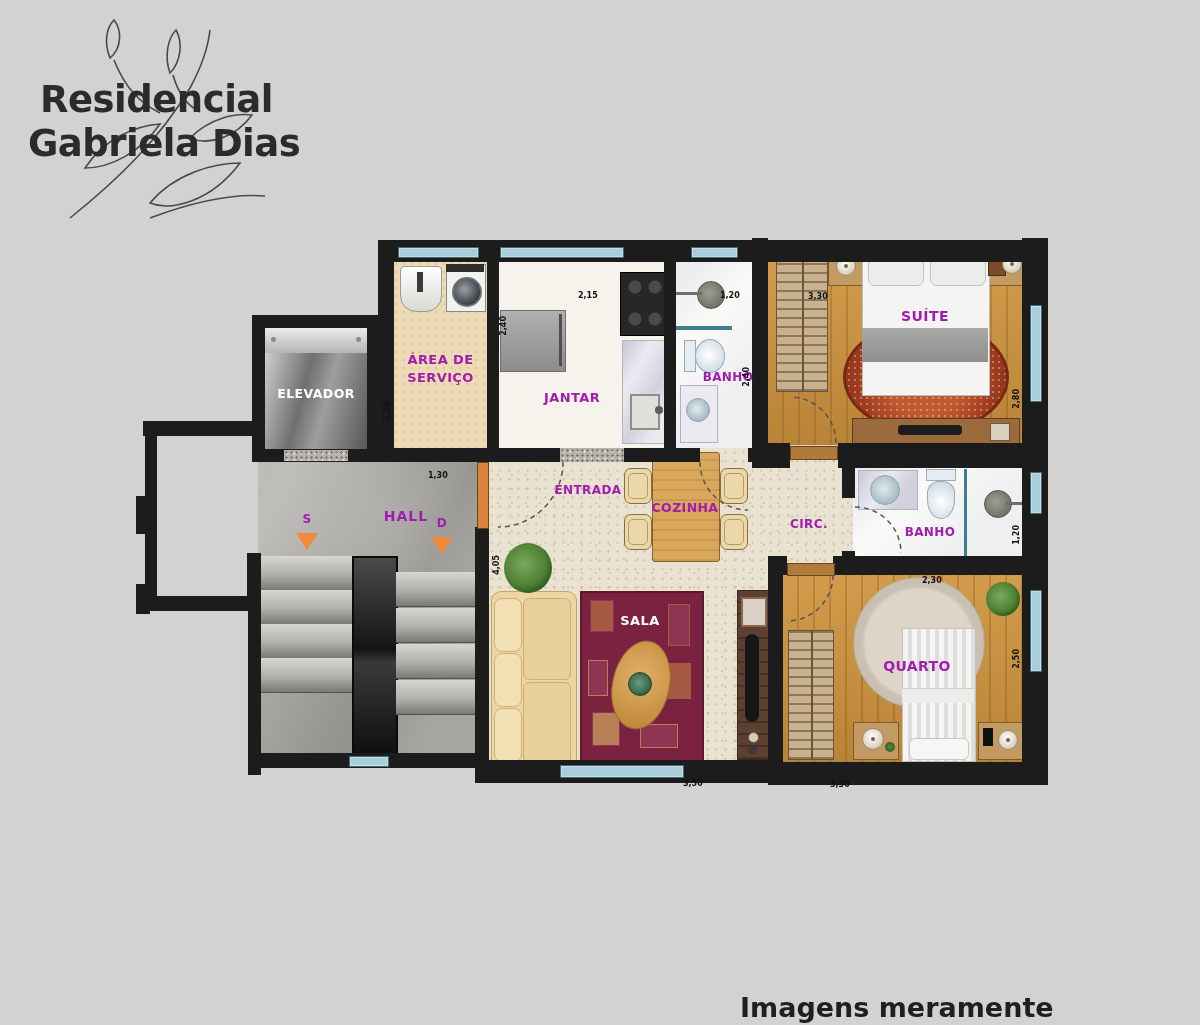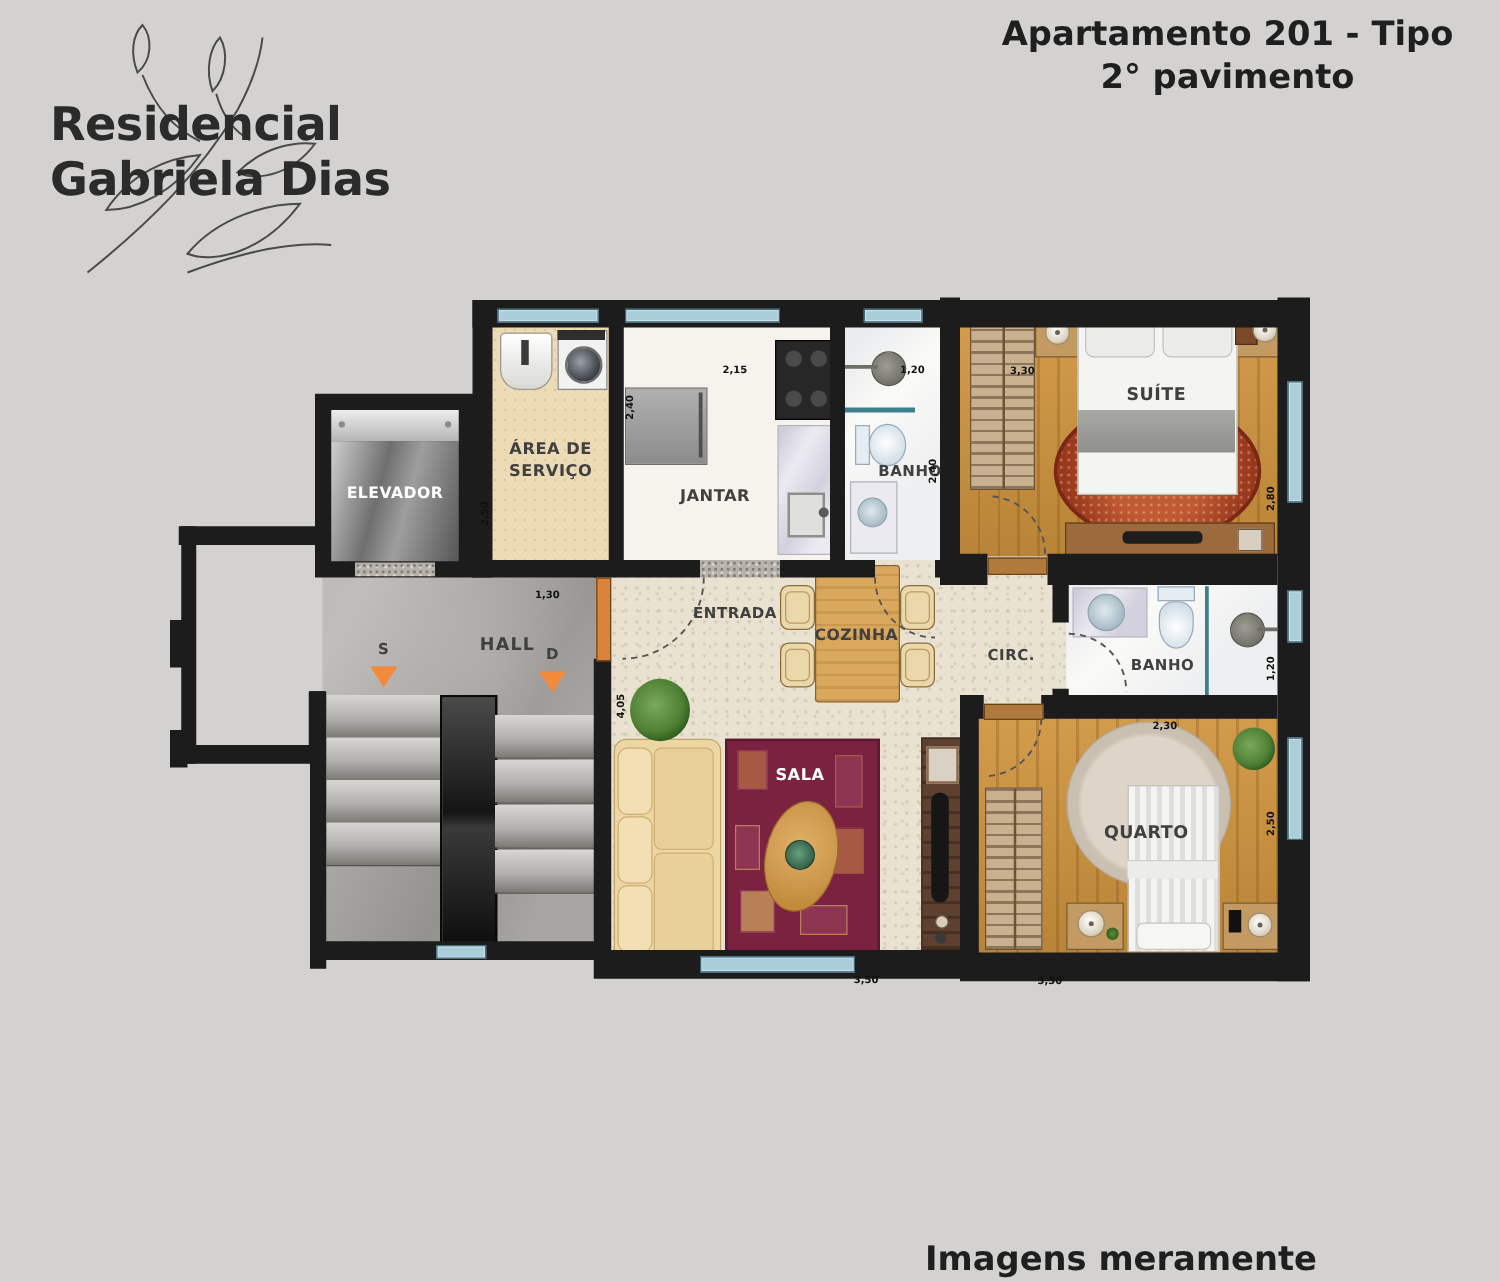--- a/index.html
+++ b/index.html
@@ -30,21 +30,21 @@
   .f-bath{background-color:#fafaf7;
       background-image:linear-gradient(135deg,rgba(190,195,215,.25) 10%,transparent 35%,rgba(190,195,215,.2) 70%);}
   .f-trav{background-color:#e9e2d0;
       background-image:radial-gradient(rgba(168,155,128,.35) 1px,transparent 1.4px),
                        radial-gradient(rgba(150,135,105,.28) 1px,transparent 1.3px);
       background-size:9px 9px,14px 14px; background-position:0 0,4px 6px;}
   .f-concrete{background-color:#a8a6a2;
       background-image:linear-gradient(115deg,rgba(255,255,255,.25) 10%,transparent 32%,rgba(0,0,0,.12) 60%,transparent 82%),
                        radial-gradient(circle at 60% 25%,rgba(255,255,255,.2),transparent 55%);}
   
-  .lbl{position:absolute; font-weight:bold; color:#404040; font-size:13px;
+  .lbl{position:absolute; font-weight:bold; color:#a21caf; font-size:13px;
        letter-spacing:.4px; white-space:nowrap; text-align:center; z-index:60;}
   .lbl.white{color:#fff;}
   .dim{position:absolute; font-weight:bold; color:#111; font-size:8px;
        white-space:nowrap; z-index:60;margin-top:29px;}
   .dim.v{writing-mode:vertical-rl; transform:rotate(180deg);}
   
   .furn{position:absolute; z-index:20;}
   .step{position:absolute; left:0; width:100%; height:34px;
        background:linear-gradient(180deg,#d8d6d2 0%,#b2b0ad 55%,#7b7974 100%);
        border-bottom:1px solid #54524e; z-index:21;}
@@ -86,24 +86,22 @@
       <path d="M 150 190 C 175 160 215 150 240 150 C 210 190 170 198 150 190 Z" transform="translate(-30 -5)"></path>
       <path d="M 160 120 C 180 100 205 95 222 97 C 205 120 178 128 160 120 Z"></path>
       <path d="M 80 40 C 74 25 76 10 84 2 C 92 12 92 30 80 40 Z"></path>
       <path d="M 84 42 C 95 70 110 85 130 95"></path>
       <path d="M 140 55 C 134 38 138 20 146 12 C 153 24 151 44 140 55 Z"></path>
       <path d="M 143 57 C 148 75 158 88 170 94"></path>
       <path d="M 120 200 C 160 185 200 175 235 178"></path>
     </g>
   </svg>
   <div class="logo-line" style="left:40px; top:78px;">Residencial</div>
-  <div class="logo-line" style="left:40px; top:122px;">Gabriela Dias</div>
-
-  <div class="title-line" style="left:772px; top:12px;">Apartamento 201 - Tipo</div>
-  <div class="title-line" style="left:772px; top:46px;">2° pavimento</div>
+  <div class="logo-line" style="left:28px; top:122px;">Gabriela Dias</div>
+
 
   <div class="floor f-service" style="left:392px; top:260px; width:97px; height:190px;"></div>
   <div class="floor f-white" style="left:497px; top:260px; width:169px; height:190px;"></div>
   <div class="floor f-bath" style="left:674px; top:260px; width:80px; height:190px;"></div>
   <div class="floor f-wood" style="left:766px; top:260px; width:258px; height:185px;"></div>
   <div class="floor f-concrete" style="left:258px; top:460px; width:229px; height:295px;"></div>
   <div class="floor f-trav" style="left:487px; top:448px; width:368px; height:316px;"></div>
   <div class="floor f-bath" style="left:853px; top:466px; width:169px; height:92px;"></div>
   <div class="floor f-wood" style="left:781px; top:573px; width:241px; height:191px;"></div>
 

